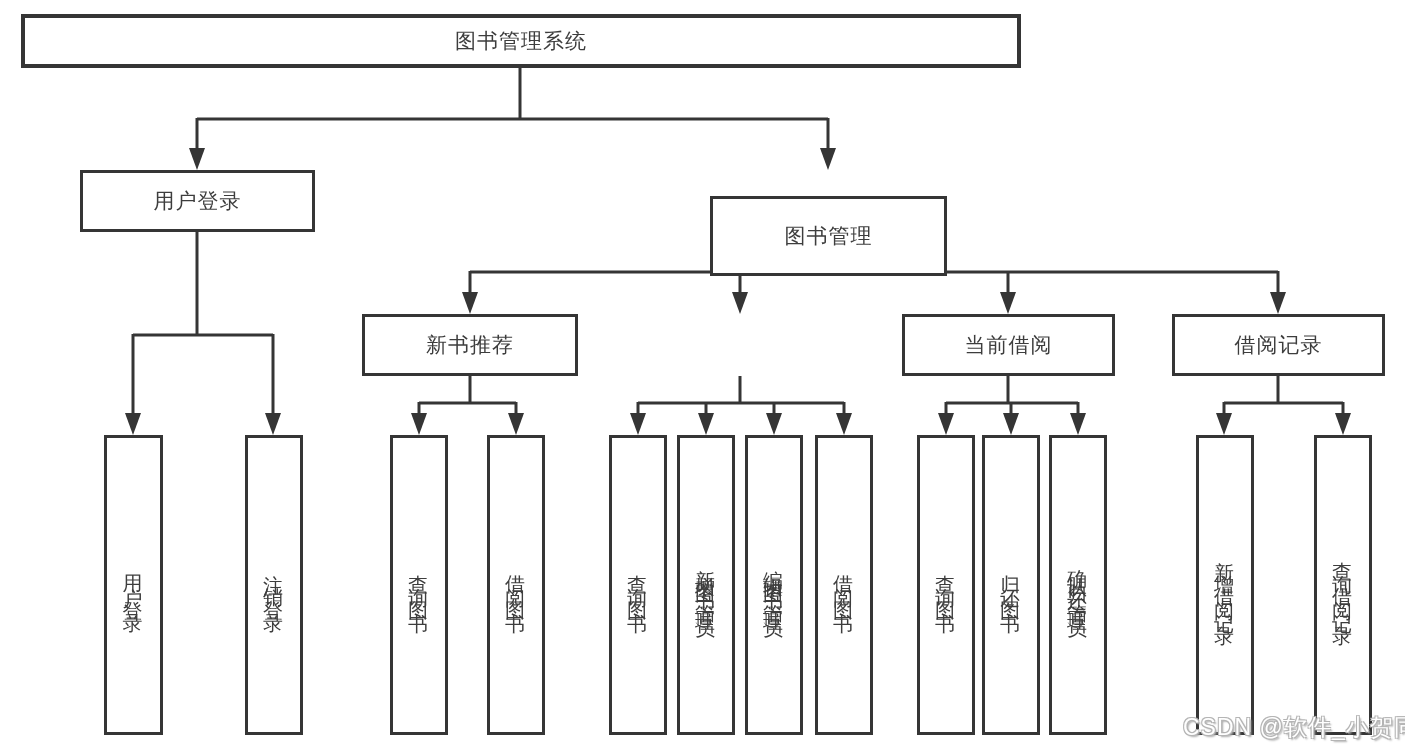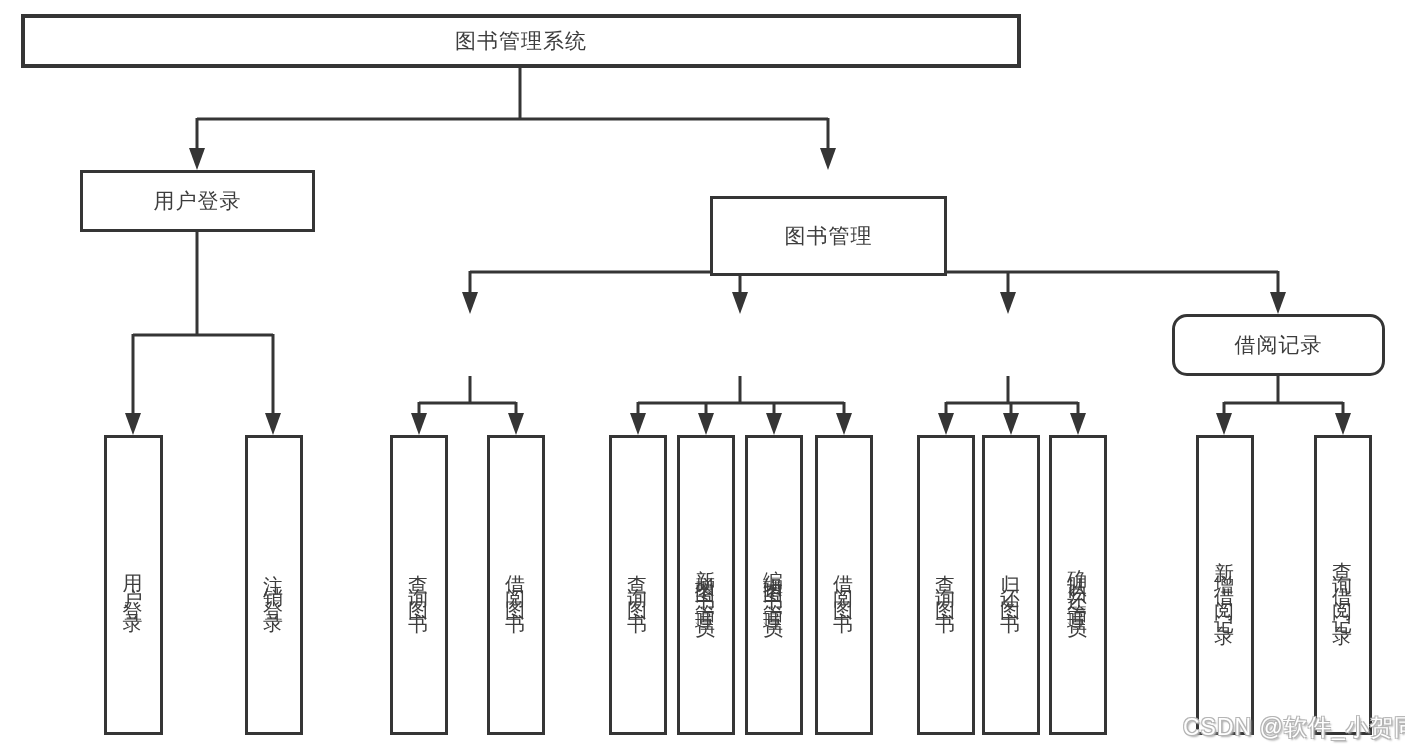--- a/index.html
+++ b/index.html
@@ -125,21 +125,27 @@
     <span>图书管理系统</span>
   </div>
 
   <div class="hbox" style="left:80px; top:170px; width:235px; height:62px;">
     <span>用户登录</span>
   </div>
   <div class="hbox" style="left:710px; top:170px; width:237px; height:80px;margin-top:26px;">
     <span>图书管理</span>
   </div>
 
-  <div class="hbox" style="left:1172px; top:314px; width:213px; height:62px;border-radius:15px;">
+  <div class="hbox" style="left:362px; top:314px; width:216px; height:62px;">
+    <span>新书推荐</span>
+  </div>
+  <div class="hbox" style="left:902px; top:314px; width:213px; height:62px;">
+    <span>当前借阅</span>
+  </div>
+  <div class="hbox" style="left:1172px; top:314px; width:213px; height:62px;">
     <span>借阅记录</span>
   </div>
 
   <div class="vbox" style="left:104px; top:435px; width:59px; height:300px;">
     <span>用户登录</span>
   </div>
   <div class="vbox" style="left:245px; top:435px; width:58px; height:300px;">
     <span>注销登录</span>
   </div>
 

